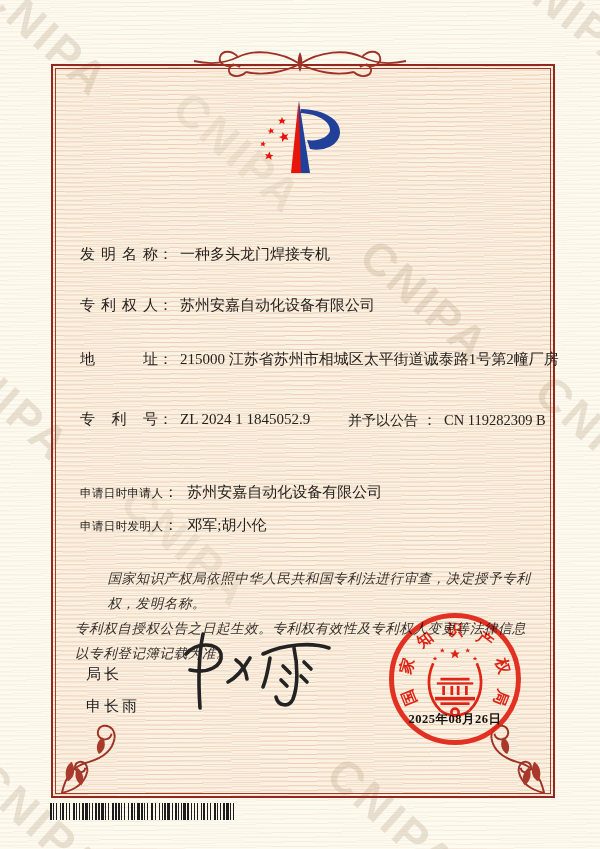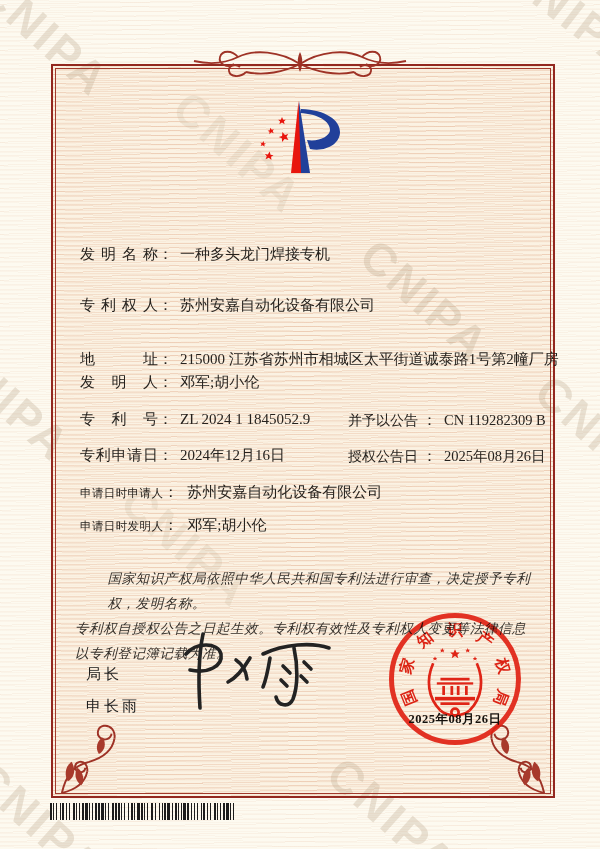--- a/index.html
+++ b/index.html
@@ -172,30 +172,23 @@
 
     <div class="row" style="top:245px;">
       <span class="flabel">发明名称</span><span class="colon">：</span><span>一种多头龙门焊接专机</span>
     </div>
     <div class="row" style="top:296px;">
       <span class="flabel">专利权人</span><span class="colon">：</span><span>苏州安嘉自动化设备有限公司</span>
     </div>
     <div class="row" style="top:350px;">
       <span class="flabel">地址</span><span class="colon">：</span><span>215000 江苏省苏州市相城区太平街道诚泰路1号第2幢厂房</span>
     </div>
-    <div class="row" style="top:373px;">
-      <span class="flabel">发明人</span><span class="colon">：</span><span>邓军;胡小伦</span>
-    </div>
     <div class="row" style="top:410px;">
       <span class="flabel">专利号</span><span class="colon">：</span><span>ZL 2024 1 1845052.9</span>
       <span class="col2"><span class="flabel2">并予以公告</span><span class="colon">：</span><span class="val2">CN 119282309 B</span></span>
-    </div>
-    <div class="row" style="top:446px;">
-      <span class="flabel">专利申请日</span><span class="colon">：</span><span>2024年12月16日</span>
-      <span class="col2"><span class="flabel2">授权公告日</span><span class="colon">：</span><span class="val2">2025年08月26日</span></span>
     </div>
     <div class="row row-sm" style="top:483px;">
       <span class="flabel-sm">申请日时申请人</span><span class="colon">：</span><span>苏州安嘉自动化设备有限公司</span>
     </div>
     <div class="row row-sm" style="top:516px;">
       <span class="flabel-sm">申请日时发明人</span><span class="colon">：</span><span>邓军;胡小伦</span>
     </div>
 
     <div class="statement">
       <div class="l1">国家知识产权局依照中华人民共和国专利法进行审查，决定授予专利权，发明名称。</div>

